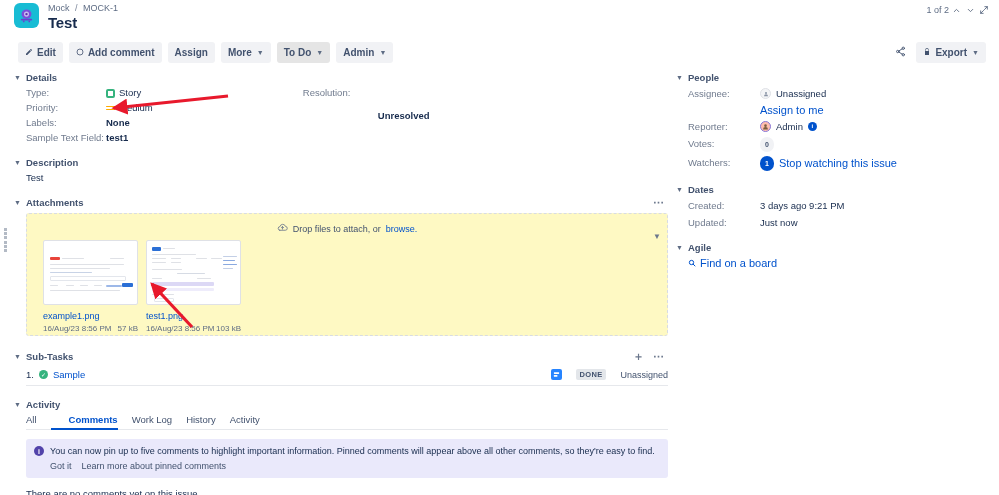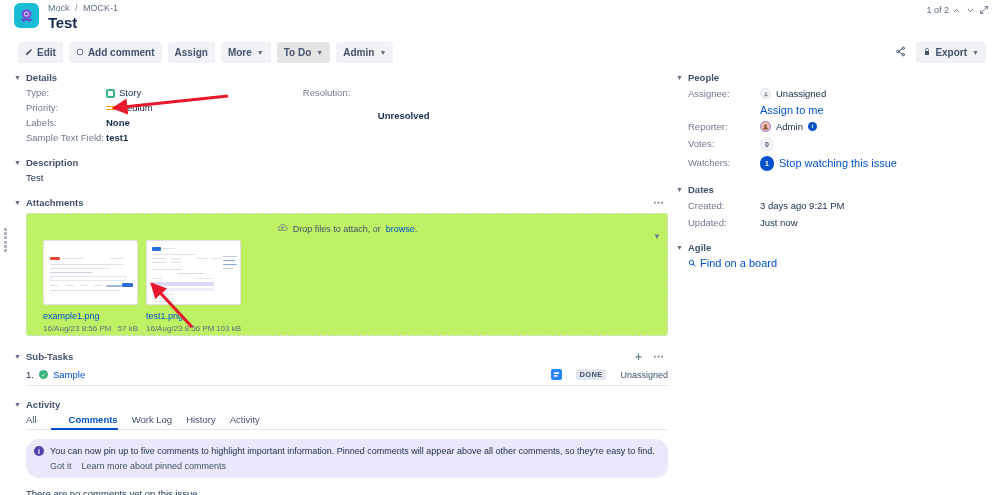--- a/index.html
+++ b/index.html
@@ -113,21 +113,21 @@
   .ico-medium i:nth-child(2) { width: 9px; }
 
   
   .block { margin-top: 13px; }
   .desc-text { margin-left: 12px; font-size: 9.5px; color: #172b4d; }
 
   
   .attach-box {
     margin-left: 12px; margin-right: 0;
     border: 1px dashed #d8dce3; border-radius: 3px;
-    height: 123px; position: relative; background: #bef264;
+    height: 123px; position: relative; background: #fef9c3;
   }
   .drop-row {
     position: absolute; top: 8px; left: 0; right: 0;
     display: flex; align-items: center; justify-content: center;
     gap: 5px; font-size: 9px; color: #42526e;
   }
   .drop-row a { color: #0052cc; }
   .drop-chevron {
     position: absolute; right: 6px; top: 18px;
     font-size: 8px; color: #6b778c;
@@ -185,21 +185,21 @@
     font-size: 9.5px;
   }
   .tab { color: #42526e; cursor: pointer; position: relative; }
   .tab.active { color: #0052cc; font-weight: bold; padding-left: 18px; }
   .tab.active:after {
     content: ""; position: absolute; left: 0; right: 0; bottom: -5px;
     height: 2px; background: #0052cc;
   }
   .banner {
     margin-left: 12px; margin-top: 9px;
-    background: #eae9fb; border-radius: 13px;
+    background: #eae9fb; border-radius: 3px;
     padding: 6px 8px 7px 8px; display: flex; gap: 6px;
   }
   .banner-ico {
     width: 10px; height: 10px; border-radius: 50%; background: #5243aa;
     color: #fff; font-size: 7px; font-weight: bold;
     display: flex; align-items: center; justify-content: center;
     flex: none; margin-top: 1px;
   }
   .banner-txt { font-size: 9px; color: #172b4d; line-height: 13px; }
   .banner-actions { margin-top: 3px; display: flex; gap: 10px; font-size: 9px; color: #42526e; }

